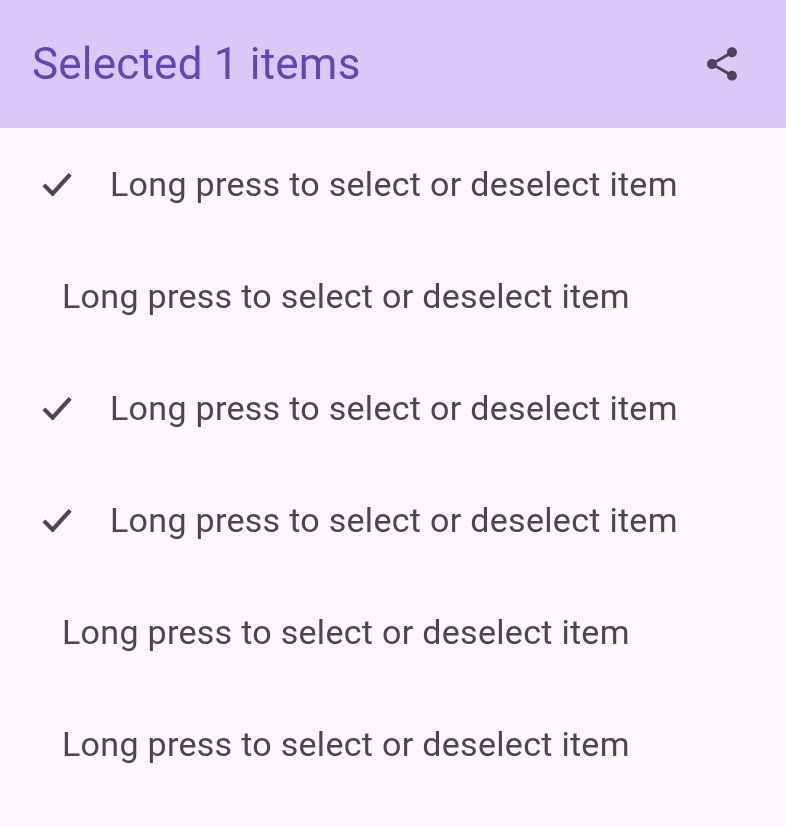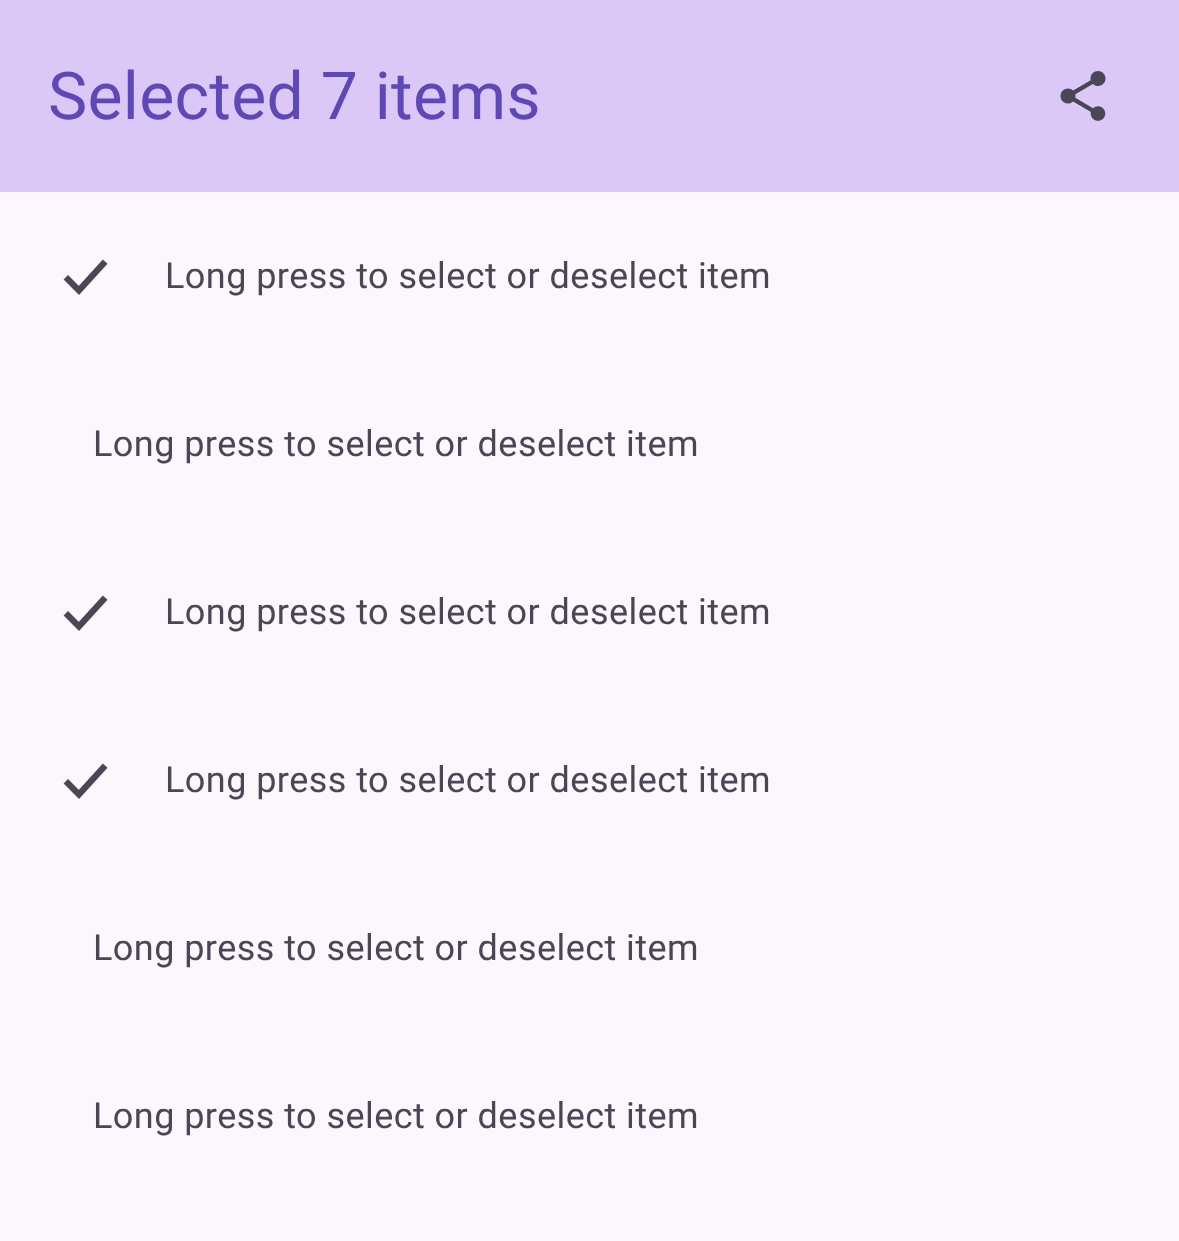--- a/index.html
+++ b/index.html
@@ -55,31 +55,31 @@
     justify-content: flex-start;
     color: #4a4655;
   }
   .check-slot svg {
     display: block;
   }
   .item-indent-unselected {
     width: 26px; 
   }
   .item-label {
-    font-size: 24px;
+    font-size: 34px;
     color: #4a4655;
     font-weight: 400;
     letter-spacing: 0.3px;
   }
 </style>
 </head>
 <body>
 
 <div class="appbar">
-  <span class="appbar-title">Selected 7 items</span>
+  <span class="appbar-title">Selected 1 items</span>
   <button class="share-btn">
     <svg width="40" height="40" viewBox="0 0 24 24" fill="currentColor">
       <path d="M18 16.08c-.76 0-1.44.3-1.96.77L8.91 12.7c.05-.23.09-.46.09-.7s-.04-.47-.09-.7l7.05-4.11c.54.5 1.25.81 2.04.81 1.66 0 3-1.34 3-3s-1.34-3-3-3-3 1.34-3 3c0 .24.04.47.09.7L8.04 9.81C7.5 9.31 6.79 9 6 9c-1.66 0-3 1.34-3 3s1.34 3 3 3c.79 0 1.5-.31 2.04-.81l7.12 4.16c-.05.21-.08.43-.08.65 0 1.61 1.31 2.92 2.92 2.92s2.92-1.31 2.92-2.92-1.31-2.92-2.92-2.92z"></path>
     </svg>
   </button>
 </div>
 
 <div class="list">
 
   <div class="list-item">

